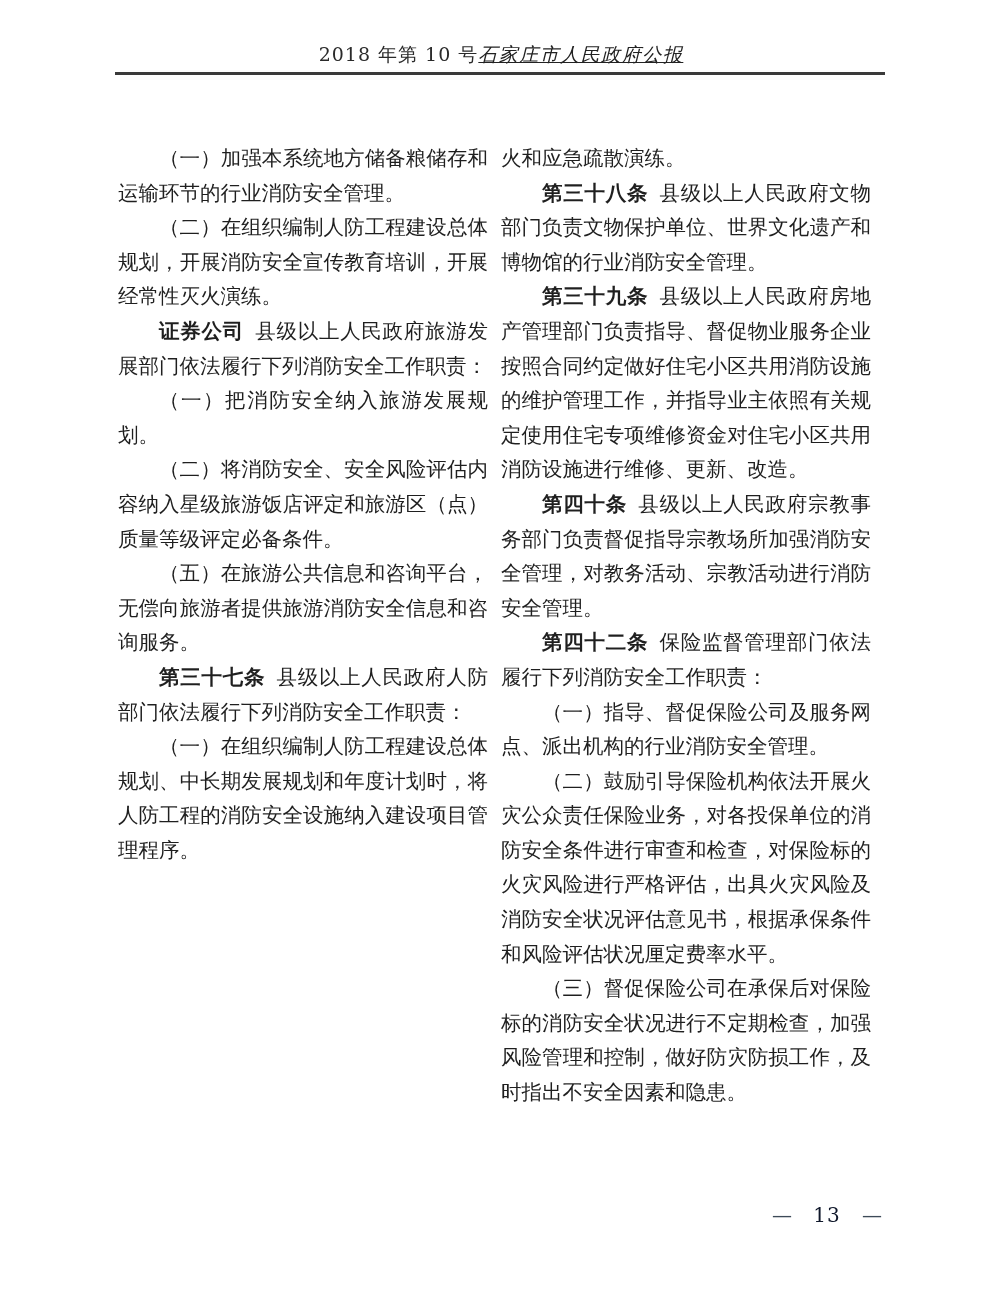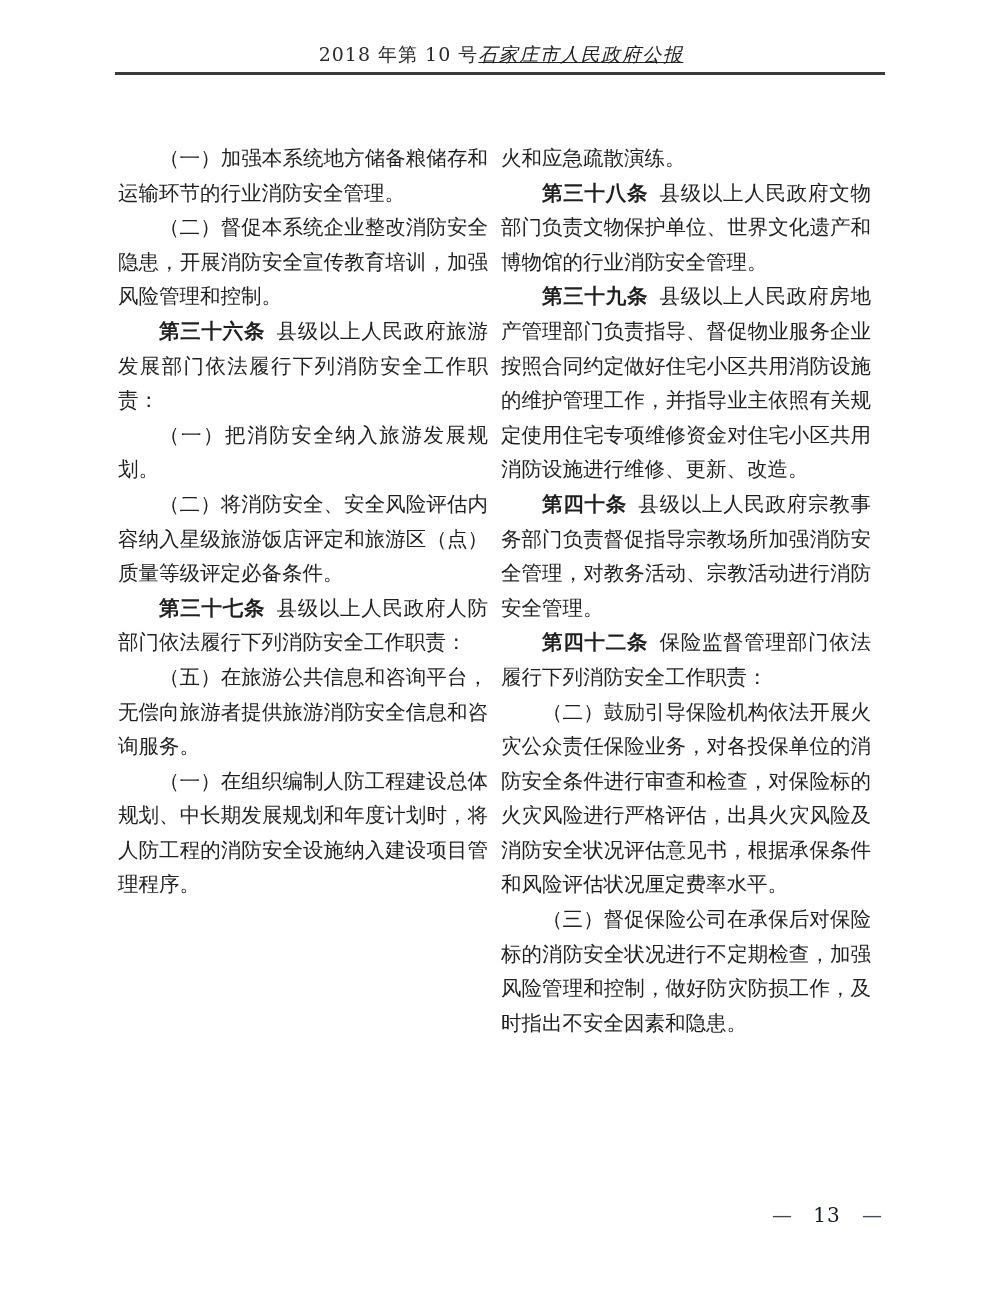--- a/index.html
+++ b/index.html
@@ -80,34 +80,35 @@
 <div class="page-header">
   <span class="issue-label">2018 年第 10 号</span>
   <span class="gazette-title">石家庄市人民政府公报</span>
 </div>
 
 <div class="header-rule"></div>
 
 <div class="columns">
   <div class="col" id="left-col">
       <p class="para">（一）加强本系统地方储备粮储存和运输环节的行业消防安全管理。</p>
-      <p class="para">（二）督促本系统企业整改消防安全隐患，开展消防安全宣传教育培训，加强风险管理和控制。</p>
-      <p class="para"><b class="lead">第三十六条</b>县级以上人民政府旅游发展部门依法履行下列消防安全工作职责：</p>
+      <p class="para">（二）在组织编制人防工程建设总体规划，开展消防安全宣传教育培训，开展经常性灭火演练。</p>
+      <p class="para"><b class="lead">证券公司</b>县级以上人民政府旅游发展部门依法履行下列消防安全工作职责：</p>
       <p class="para">（一）把消防安全纳入旅游发展规划。</p>
       <p class="para">（二）将消防安全、安全风险评估内容纳入星级旅游饭店评定和旅游区（点）质量等级评定必备条件。</p>
+      <p class="para">（五）在旅游公共信息和咨询平台，无偿向旅游者提供旅游消防安全信息和咨询服务。</p>
       <p class="para"><b class="lead">第三十七条</b>县级以上人民政府人防部门依法履行下列消防安全工作职责：</p>
-      <p class="para">（五）在旅游公共信息和咨询平台，无偿向旅游者提供旅游消防安全信息和咨询服务。</p>
       <p class="para">（一）在组织编制人防工程建设总体规划、中长期发展规划和年度计划时，将人防工程的消防安全设施纳入建设项目管理程序。</p>
     </div>
   <div class="col" id="right-col">
       <p class="para cont">火和应急疏散演练。</p>
       <p class="para"><b class="lead">第三十八条</b>县级以上人民政府文物部门负责文物保护单位、世界文化遗产和博物馆的行业消防安全管理。</p>
       <p class="para"><b class="lead">第三十九条</b>县级以上人民政府房地产管理部门负责指导、督促物业服务企业按照合同约定做好住宅小区共用消防设施的维护管理工作，并指导业主依照有关规定使用住宅专项维修资金对住宅小区共用消防设施进行维修、更新、改造。</p>
       <p class="para"><b class="lead">第四十条</b>县级以上人民政府宗教事务部门负责督促指导宗教场所加强消防安全管理，对教务活动、宗教活动进行消防安全管理。</p>
       <p class="para"><b class="lead">第四十二条</b>保险监督管理部门依法履行下列消防安全工作职责：</p>
+      <p class="para">（一）指导、督促保险公司及服务网点、派出机构的行业消防安全管理。</p>
       <p class="para">（二）鼓励引导保险机构依法开展火灾公众责任保险业务，对各投保单位的消防安全条件进行审查和检查，对保险标的火灾风险进行严格评估，出具火灾风险及消防安全状况评估意见书，根据承保条件和风险评估状况厘定费率水平。</p>
       <p class="para">（三）督促保险公司在承保后对保险标的消防安全状况进行不定期检查，加强风险管理和控制，做好防灾防损工作，及时指出不安全因素和隐患。</p>
     </div>
 </div>
 
 <div class="page-number">
   <span class="dash">—</span>
   <span class="num">13</span>
   <span class="dash">—</span>
 </div>

